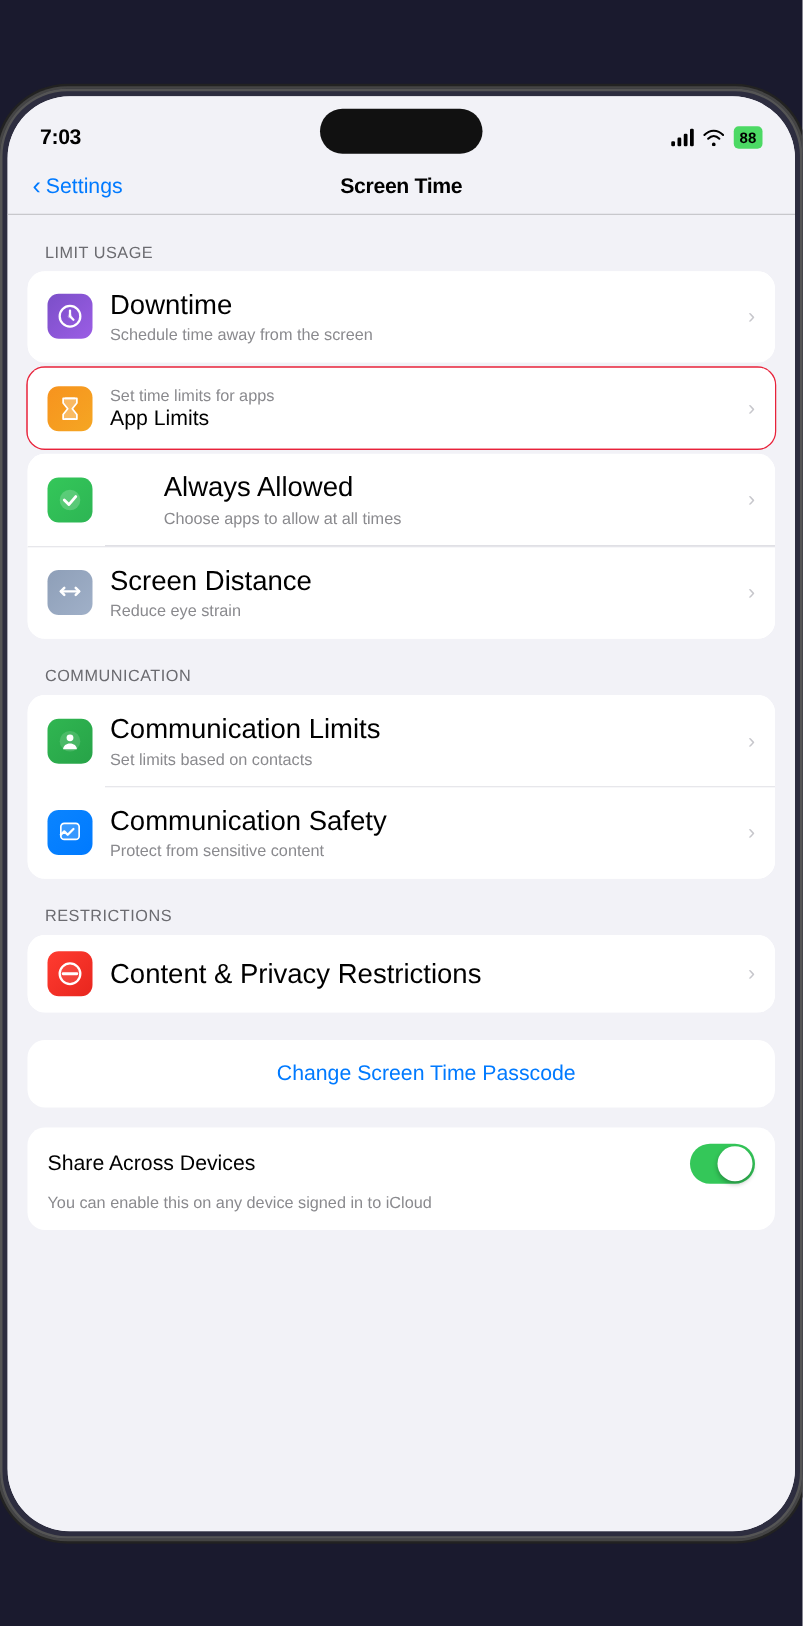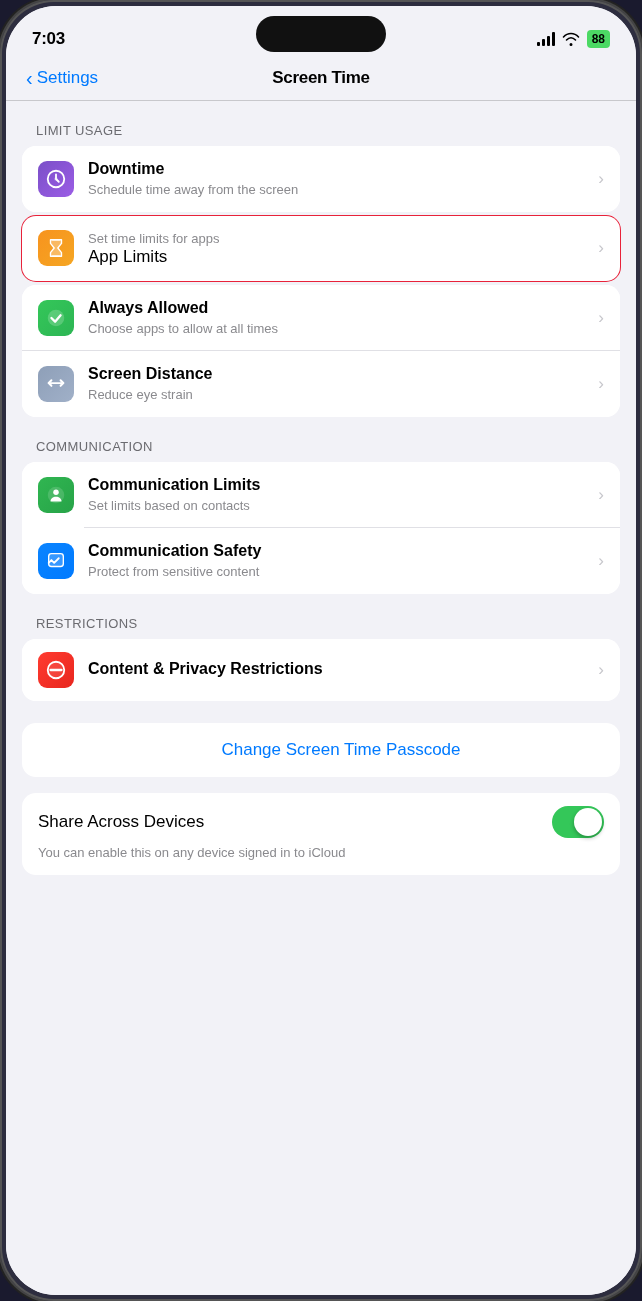--- a/index.html
+++ b/index.html
@@ -10,21 +10,21 @@
       background: #1a1a2e;
       display: flex;
       justify-content: center;
       align-items: center;
       font-family: -apple-system, BlinkMacSystemFont, 'SF Pro Display', 'Helvetica Neue', sans-serif;
       overflow: hidden;
     }
 
     .phone-shell {
       width: 642px;
-      height: 1301px;
+      height: 1160px;
       background: #2d2d3f;
       border-radius: 54px;
       position: relative;
       overflow: hidden;
       box-shadow: 0 0 0 2px #444, 0 0 0 4px #222, inset 0 0 0 2px #555;
     }
 
     .screen {
       position: absolute;
       top: 6px;
@@ -200,22 +200,22 @@
     .icon-blue-gray { background: linear-gradient(135deg, #8e9fb8, #a0b0c8); }
     .icon-green2 { background: linear-gradient(135deg, #30b651, #27a348); }
     .icon-blue { background: linear-gradient(135deg, #0a84ff, #007aff); }
     .icon-red { background: linear-gradient(135deg, #ff3b30, #e8261e); }
 
     .item-text {
       flex: 1;
     }
 
     .item-title {
-      font-size: 16px;
-      font-weight: 700;
+      font-size: 22px;
+      font-weight: 400;
       color: #000;
       line-height: 1.3;
     }
 
     .item-subtitle {
       font-size: 13px;
       color: #8a8a8e;
       margin-top: 2px;
       line-height: 1.3;
     }
@@ -368,21 +368,21 @@
   </div>
   <div style="flex:1;">
     <div style="font-size:13px;color:#8a8a8e;margin-top:2px;">Set time limits for apps</div>
     <div style="font-size:17px;font-weight:400;color:#000;line-height:1.3;">App Limits</div>
   </div>
   <span style="color:#c7c7cc;font-size:17px;margin-left:8px;">›</span>
 </div>
 </div>
           </div>
           <div style="background: rgb(255, 255, 255); margin: 0px 16px; border-radius: 14px; overflow: hidden;">
-            <div class="list-item" style="position: relative; border-bottom: 0.5px solid rgb(224, 224, 229);">
+            <div class="list-item" style="position: relative; border-bottom: 0.5px solid rgb(224, 224, 229); gap: 43px;">
             <div class="item-icon icon-green">
               <svg width="22" height="22" viewBox="0 0 24 24" fill="none">
                 <circle cx="12" cy="12" r="9" fill="rgba(255,255,255,0.2)"></circle>
                 <path d="M7 12l4 4 6-7" stroke="white" stroke-width="2.5" stroke-linecap="round" stroke-linejoin="round"></path>
               </svg>
             </div>
             <div class="item-text">
               <div class="item-title">Always Allowed</div>
               <div class="item-subtitle">Choose apps to allow at all times</div>
             </div>

